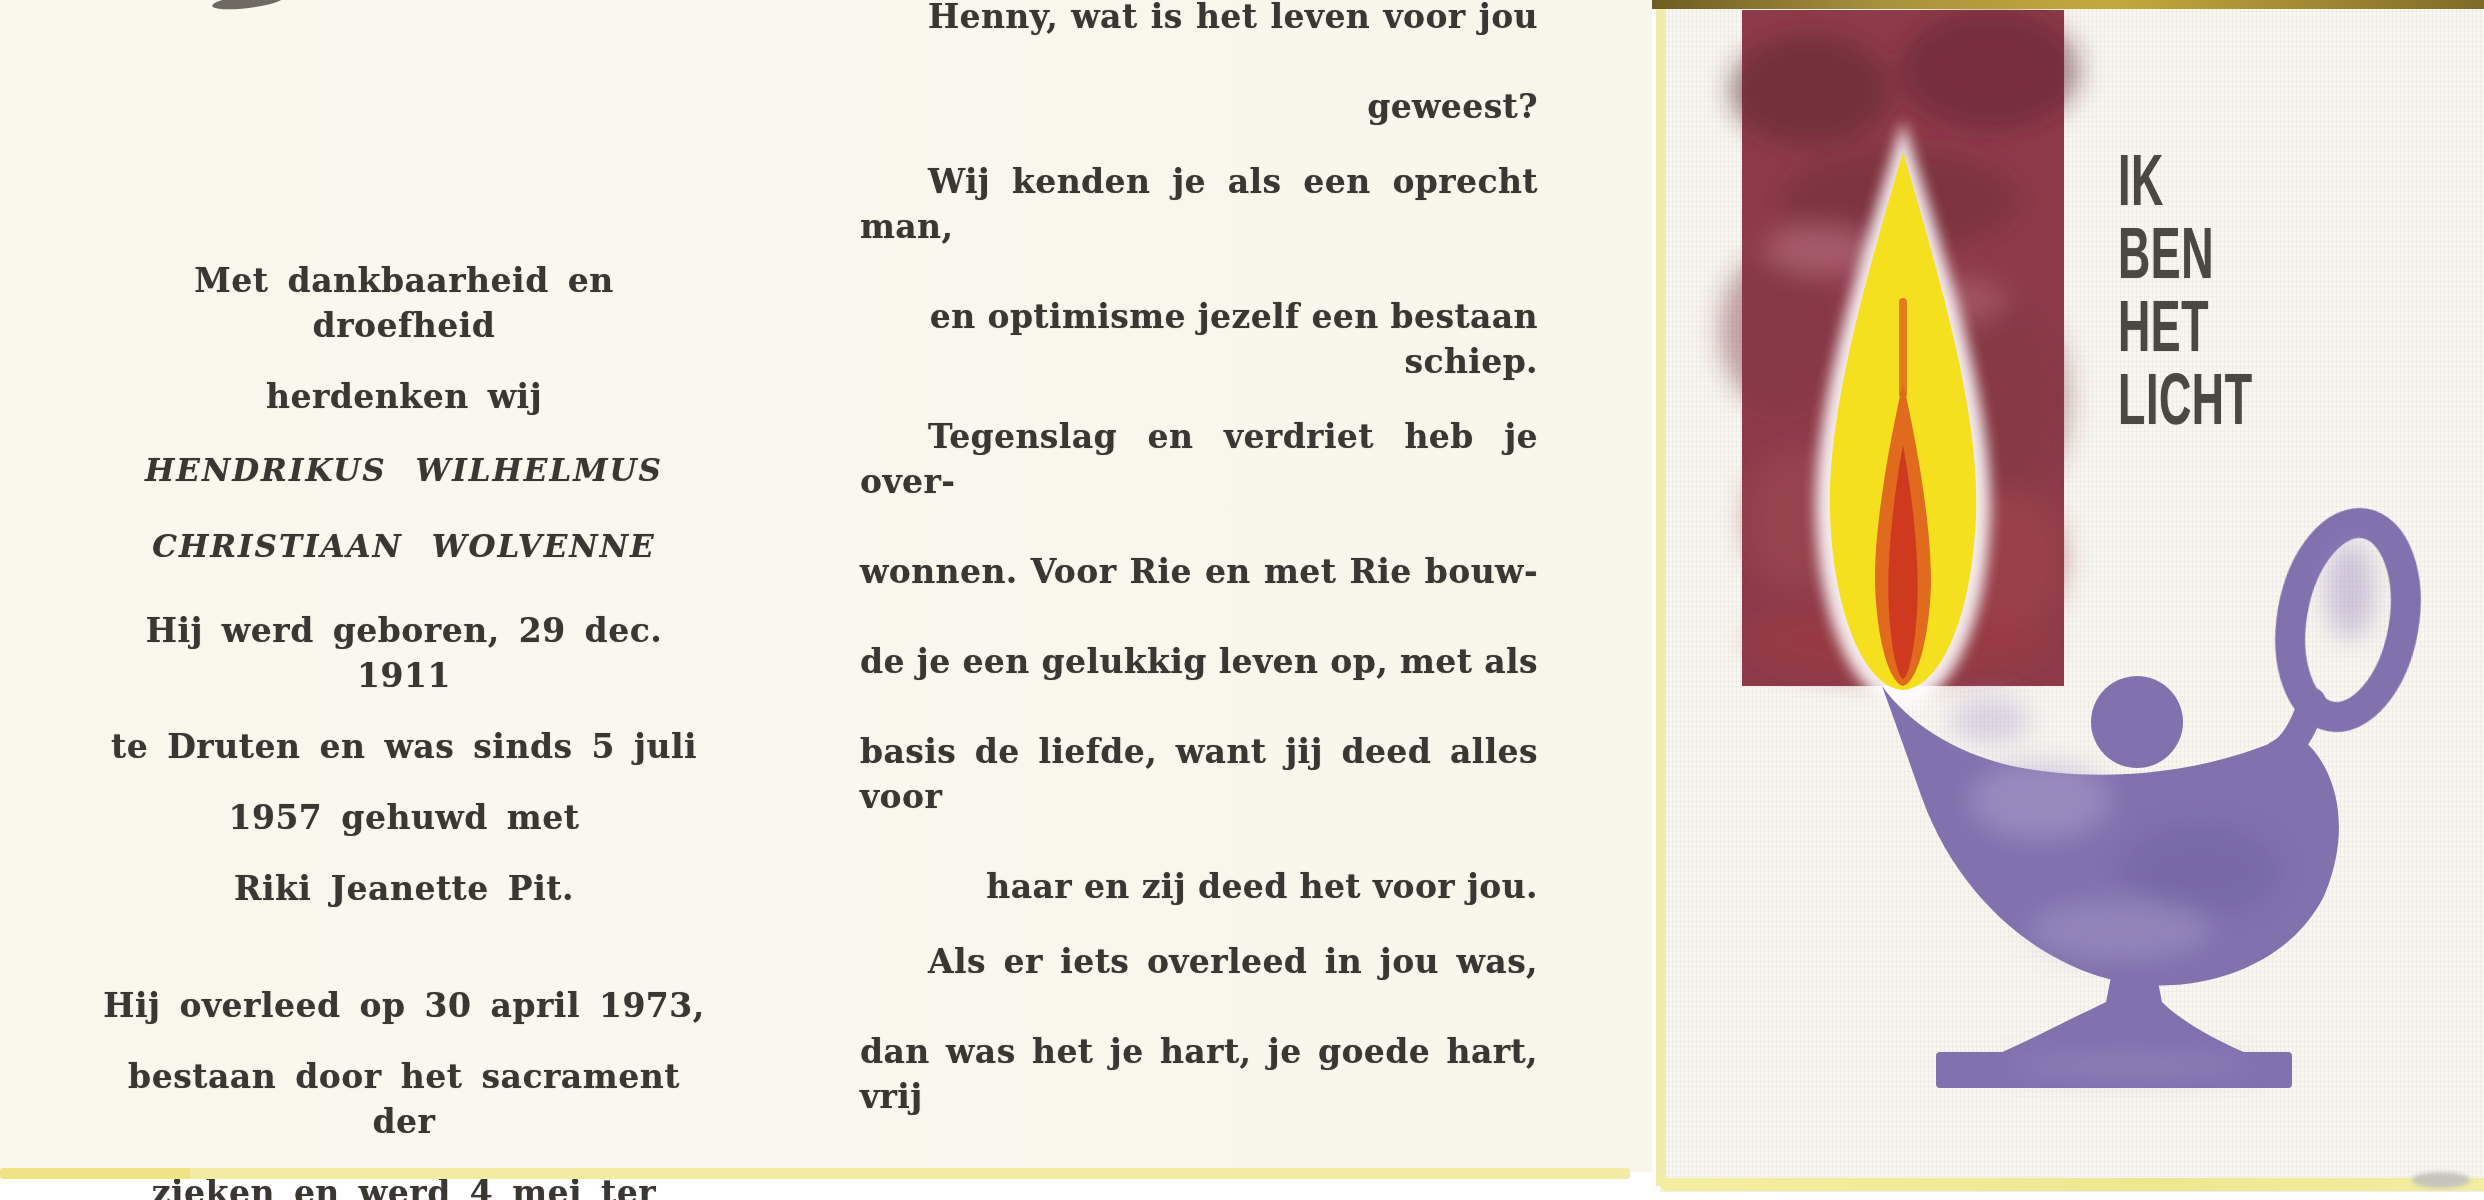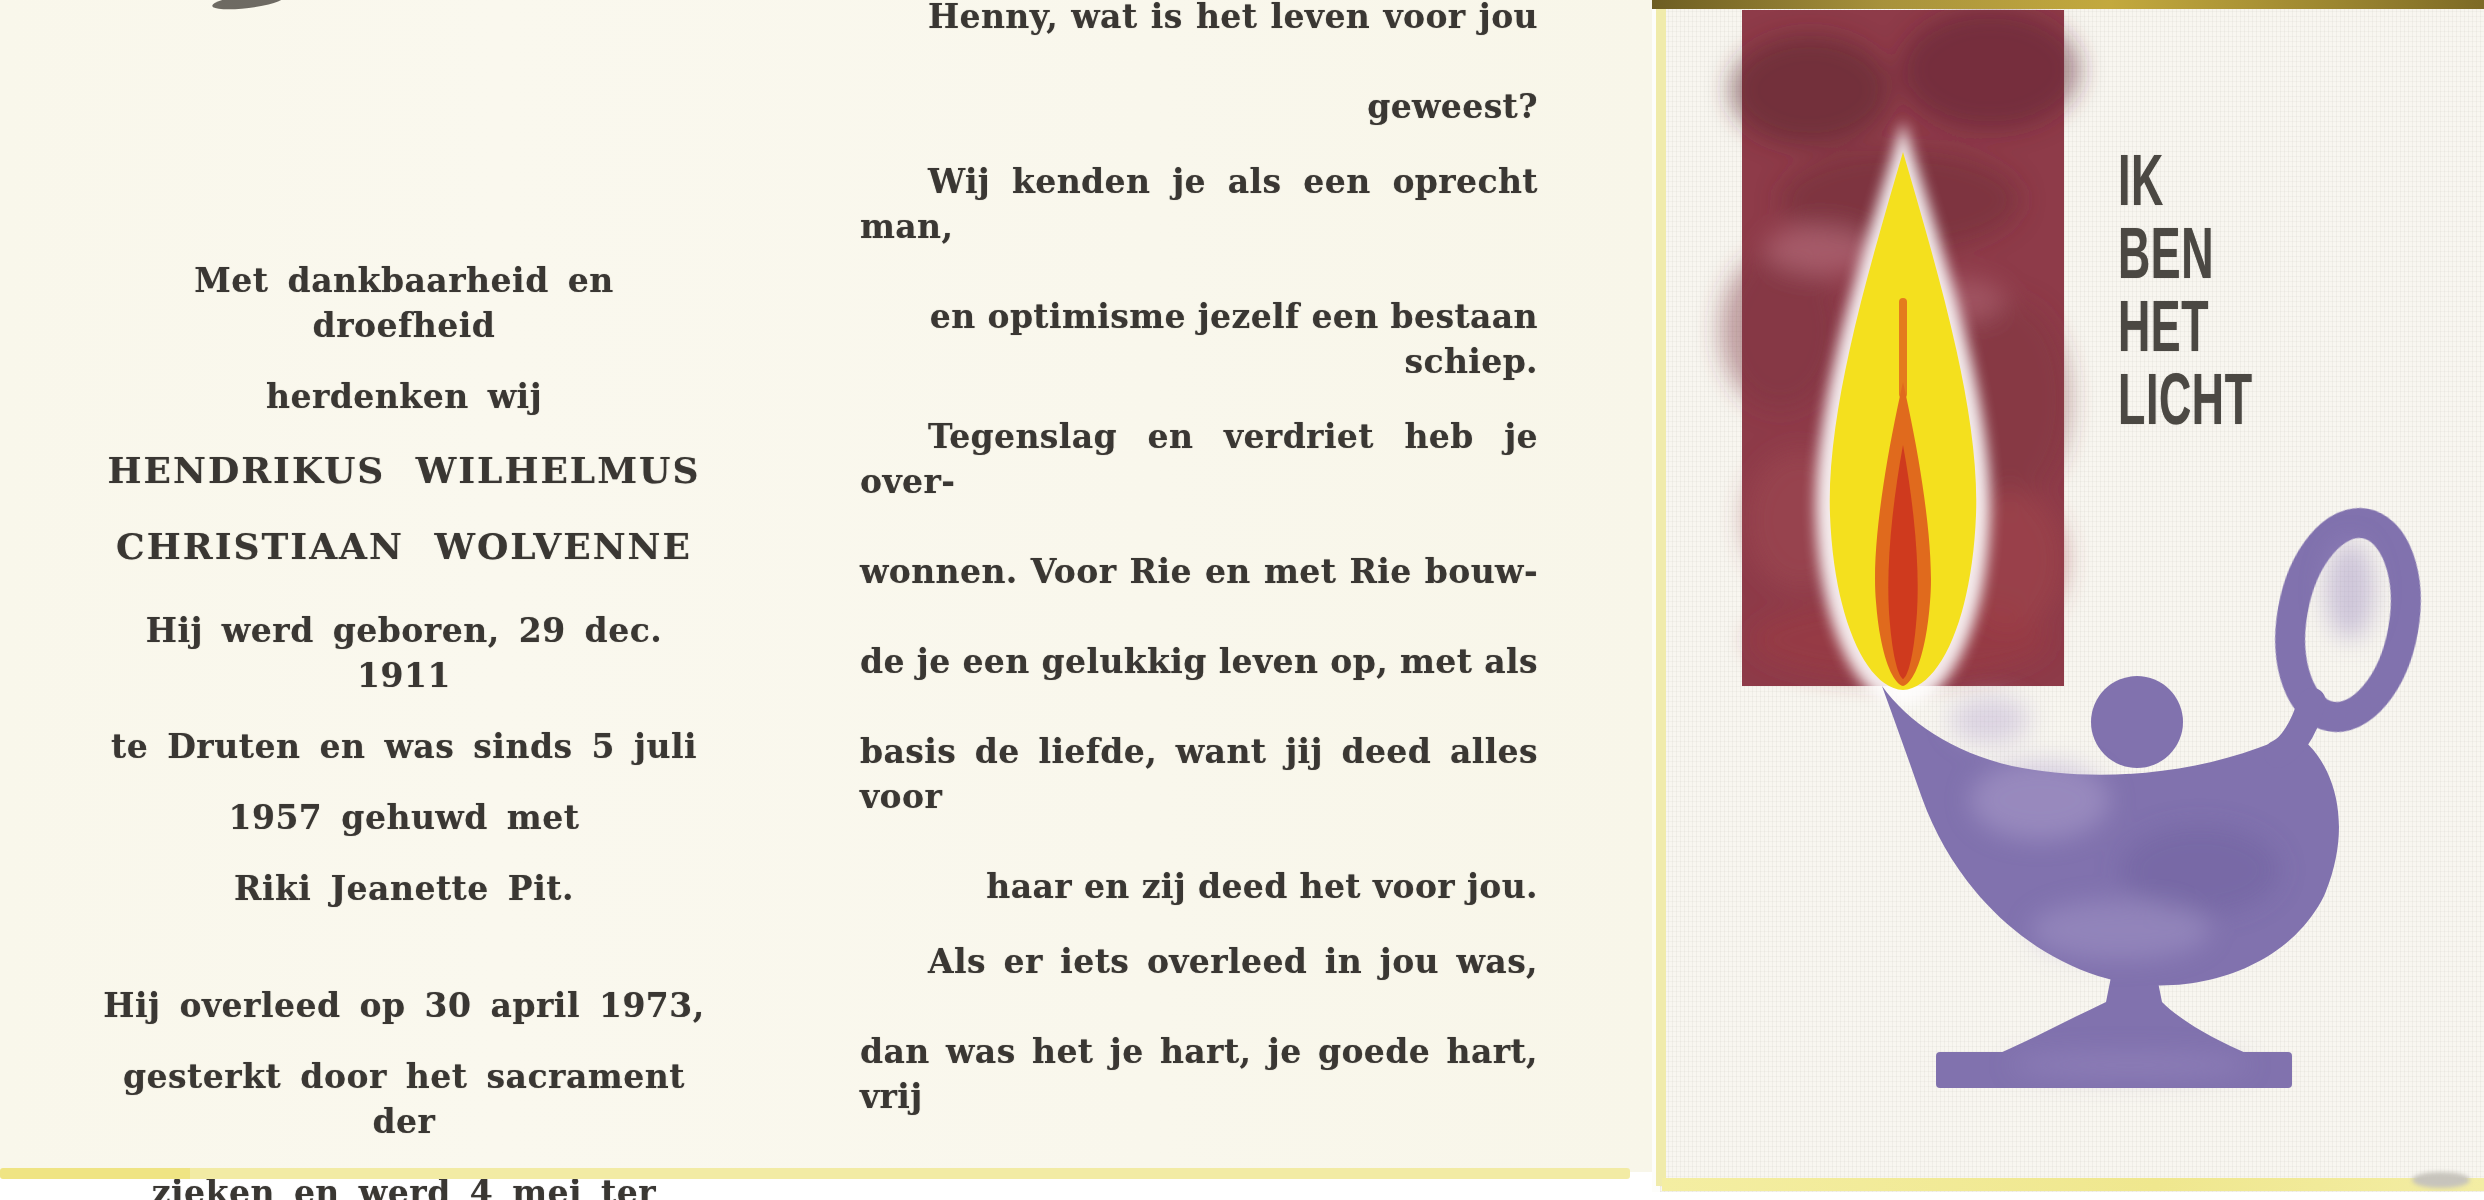--- a/index.html
+++ b/index.html
@@ -14,21 +14,21 @@
   .smudge-topleft{position:absolute;left:212px;top:-5px;width:72px;height:13px;background:#55514a;
          border-radius:50%;transform:rotate(-7deg);opacity:.85;}
   .smudge-bottomright{position:absolute;left:2412px;top:1172px;width:58px;height:16px;background:#c7c4bc;
          border-radius:50%;filter:blur(2px);}
 
   
   .ink{color:#3a3733;text-shadow:0 0 1px rgba(40,38,35,.45);}
   .left-col{position:absolute;left:95px;top:232px;width:618px;text-align:center;}
   .left-col .ln{font-size:33px;font-weight:700;line-height:45px;word-spacing:7px;letter-spacing:.5px;margin-top:26px;}
   .name-block{margin-top:26px;}
-  .name-block .ln{font-size:36px;line-height:50px;letter-spacing:2px;word-spacing:16px;}
+  .name-block .ln{font-size:31px;line-height:50px;letter-spacing:2px;word-spacing:16px;font-style:italic;}
   .birth-block{margin-top:37px;text-align:center;}
   .death-block{margin-top:72px;}
 
   .mid-col{position:absolute;left:860px;top:-6px;width:678px;}
   .mid-col .para{margin:0 0 30px 0;}
   .mid-col .jline,.mid-col .jlast{font-size:33px;font-weight:700;line-height:45px;letter-spacing:.4px;
         text-align:justify;}
   .mid-col .jline::after{content:"";display:inline-block;width:100%;}
   .mid-col .jlast{text-align:right;}
   .mid-col .indent{text-indent:68px;}
@@ -71,21 +71,21 @@
       <div class="ln">CHRISTIAAN WOLVENNE</div>
     </div>
     <div class="birth-block">
       <div class="ln">Hij werd geboren, 29 dec. 1911</div>
       <div class="ln">te Druten en was sinds 5 juli</div>
       <div class="ln">1957 gehuwd met</div>
       <div class="ln">Riki Jeanette Pit.</div>
     </div>
     <div class="death-block">
       <div class="ln">Hij overleed op 30 april 1973,</div>
-      <div class="ln">gesterkt door het sacrament der</div>
+      <div class="ln">bestaan door het sacrament der</div>
       <div class="ln">zieken en werd 4 mei ter ruste</div>
       <div class="ln">gelegd op het r.k. kerkhof te</div>
       <div class="ln">Enschede.</div>
     </div>
   </div>
 
   <div class="mid-col ink">
     <div class="para">
       <div class="jline indent">Henny, wat is het leven voor jou</div>
       <div class="jlast">geweest?</div>

